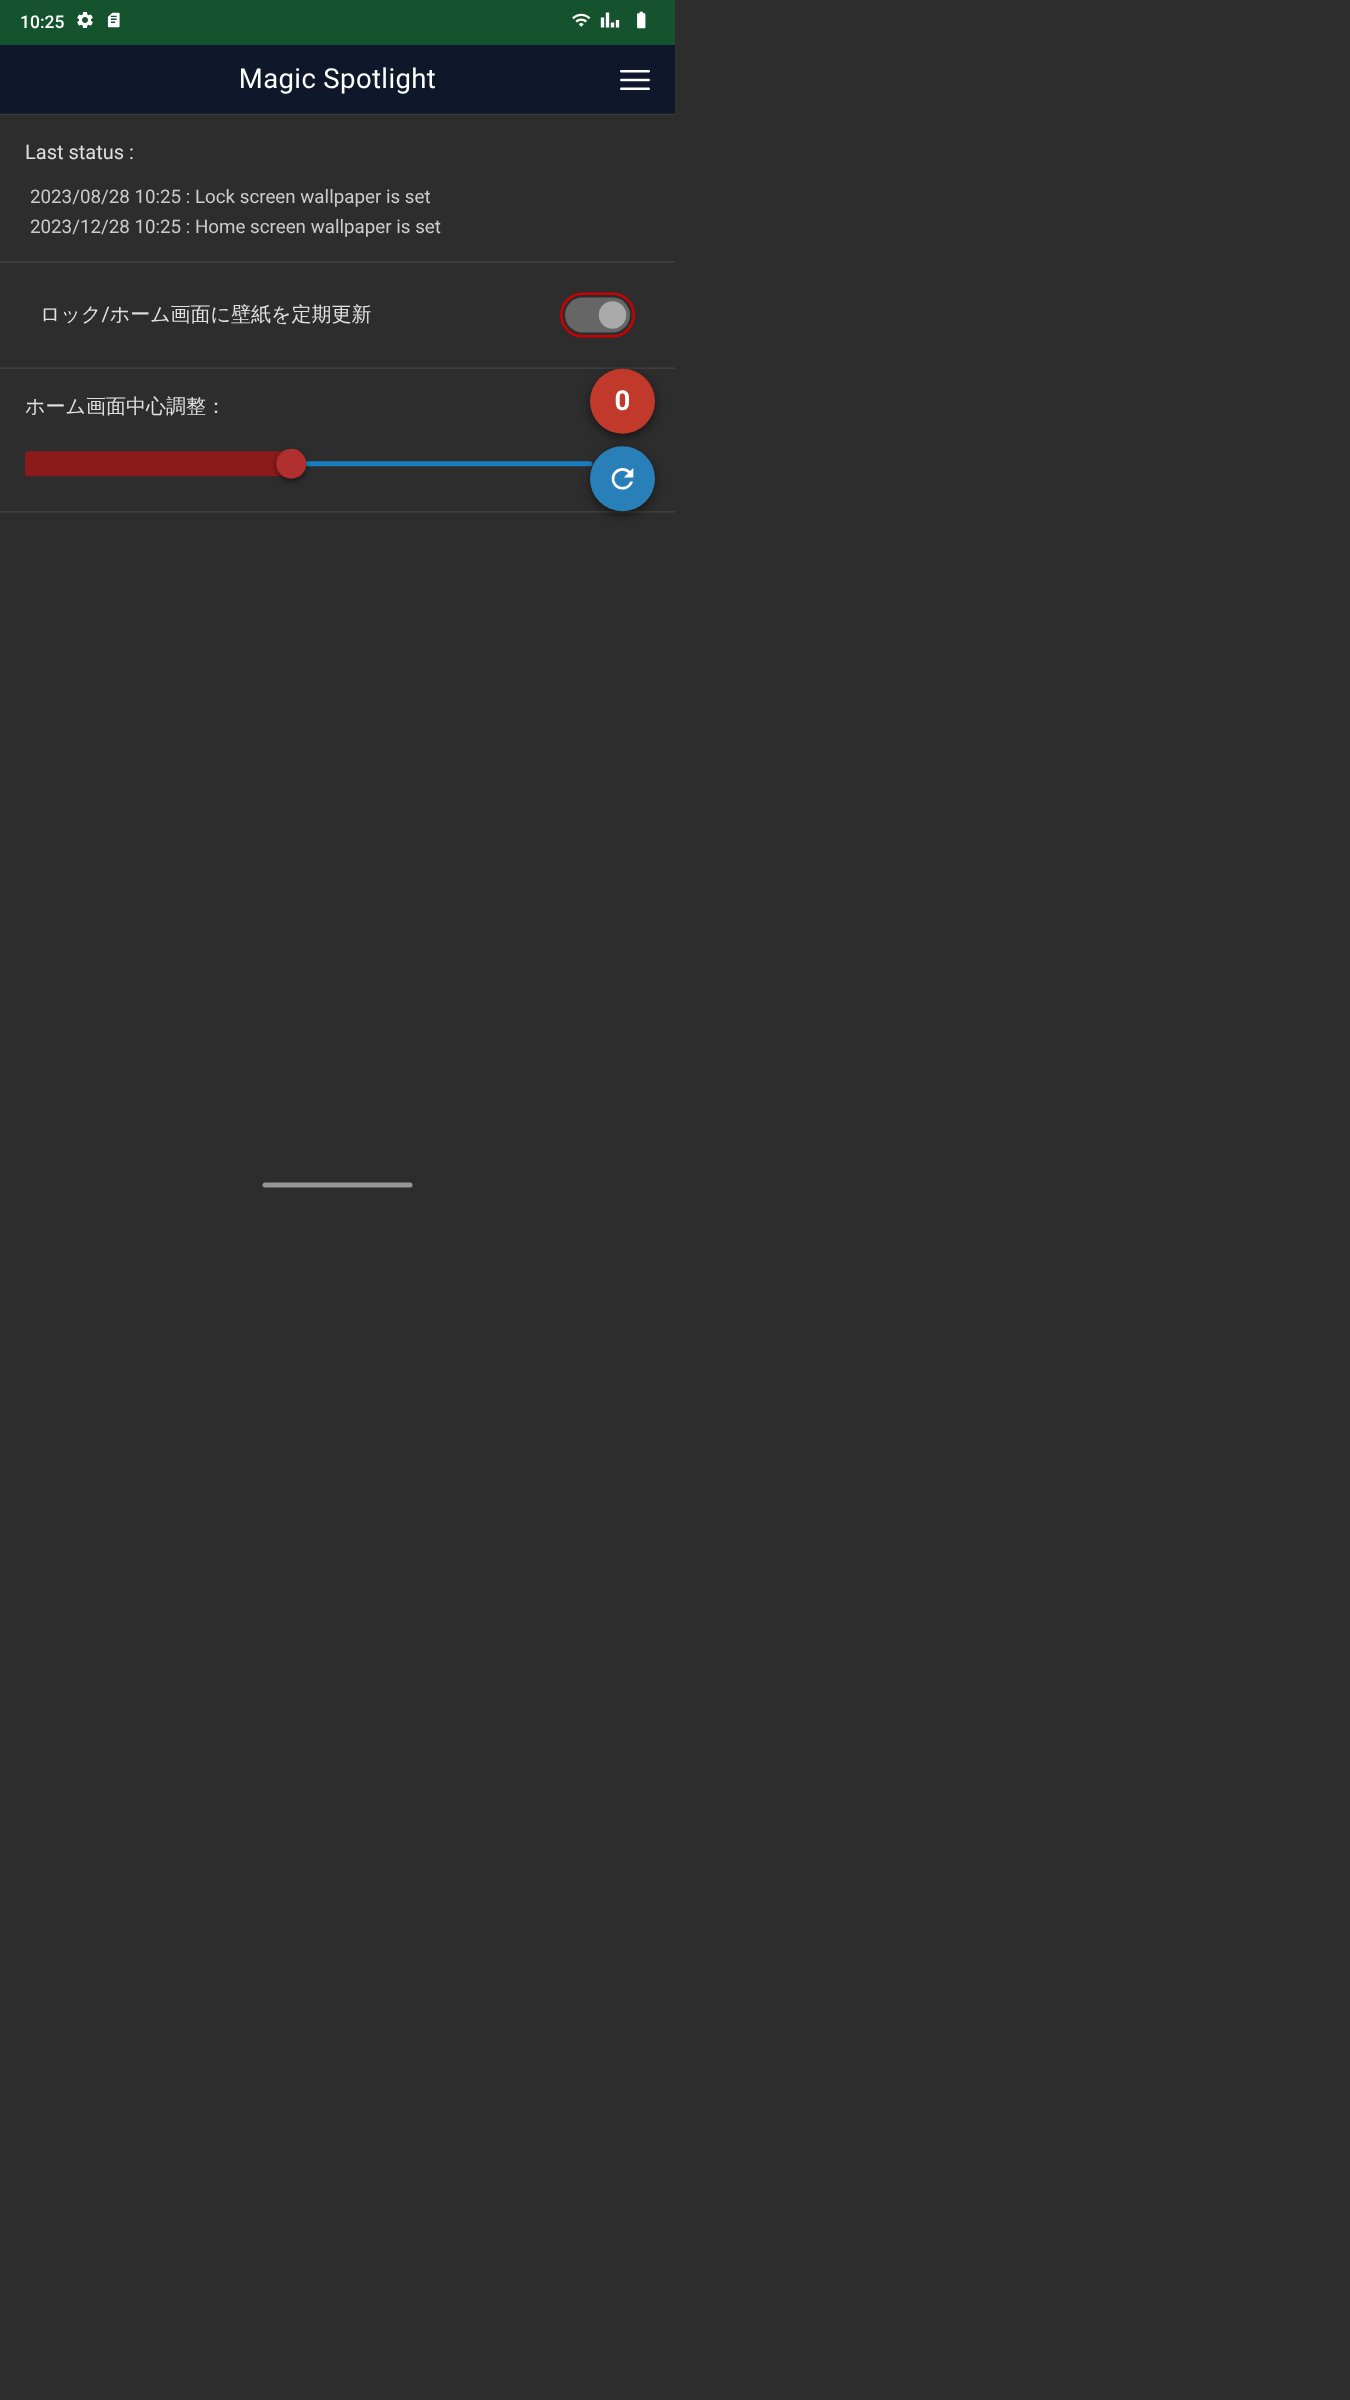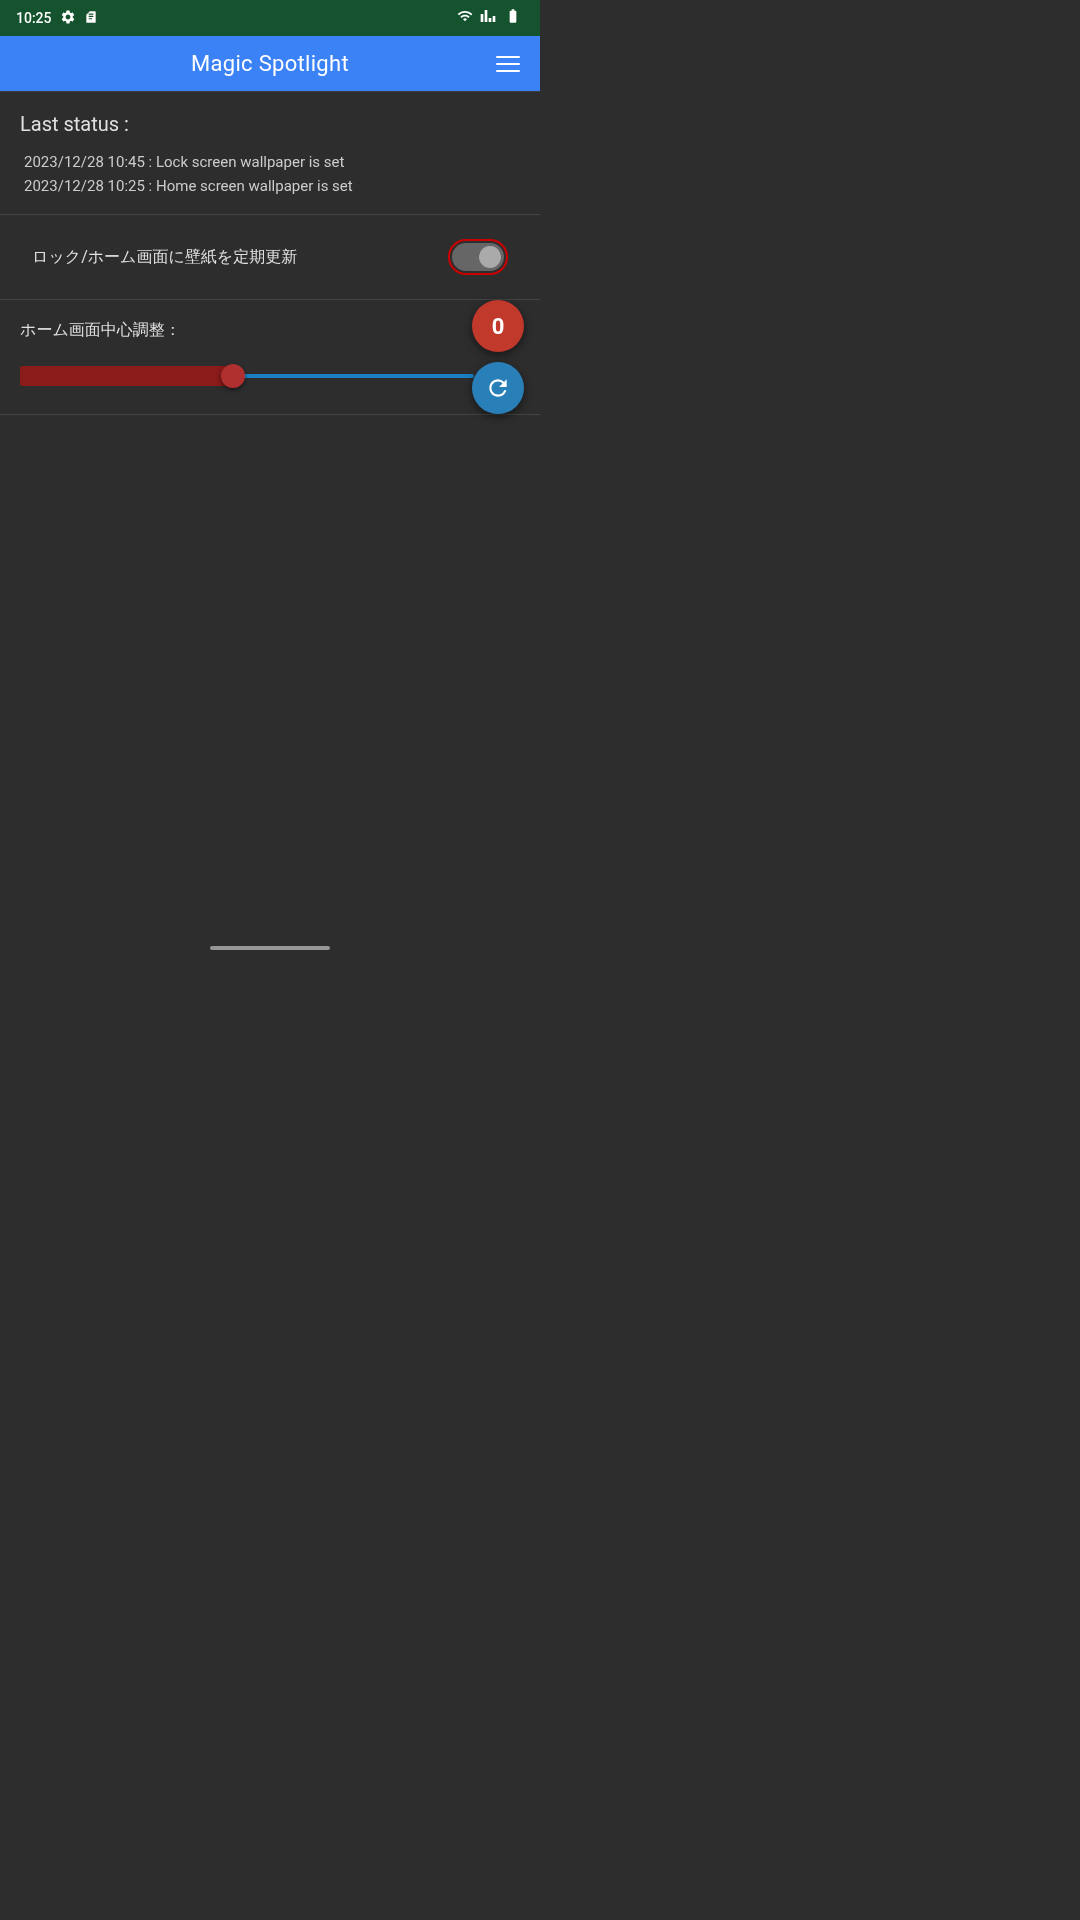--- a/index.html
+++ b/index.html
@@ -45,21 +45,21 @@
     .wifi-icon svg,
     .signal-icon svg,
     .battery-icon svg {
       fill: white;
     }
 
     
     .app-bar {
       width: 100%;
       height: 56px;
-      background: #3b82f6;
+      background: #0f172a;
       display: flex;
       align-items: center;
       justify-content: center;
       position: relative;
       border-bottom: 1px solid #3a3a3a;
     }
     .app-bar-title {
       font-size: 22px;
       font-weight: 400;
       color: #ffffff;
@@ -88,21 +88,21 @@
     .content {
       width: 100%;
     }
 
     
     .section-status {
       padding: 20px 20px 16px 20px;
       border-bottom: 1px solid #444;
     }
     .section-status-title {
-      font-size: 20px;
+      font-size: 16px;
       color: #e0e0e0;
       margin-bottom: 14px;
     }
     .status-log-item {
       font-size: 15px;
       color: #cccccc;
       line-height: 1.6;
       padding-left: 4px;
     }
 
@@ -295,21 +295,21 @@
     <span></span>
     <span></span>
     <span></span>
   </div>
 </div>
 
 <div class="content">
 
   <div class="section-status">
     <div class="section-status-title">Last status :</div>
-    <div class="status-log-item">2023/12/28 10:45 : Lock screen wallpaper is set</div>
+    <div class="status-log-item">2023/08/28 10:25 : Lock screen wallpaper is set</div>
     <div class="status-log-item">2023/12/28 10:25 : Home screen wallpaper is set</div>
   </div>
 
   <div class="section-toggle">
     <span class="section-toggle-label">ロック/ホーム画面に壁紙を定期更新</span>
     <div class="toggle-wrapper">
       <div class="toggle">
         <div class="toggle-thumb"></div>
       </div>
     </div>

